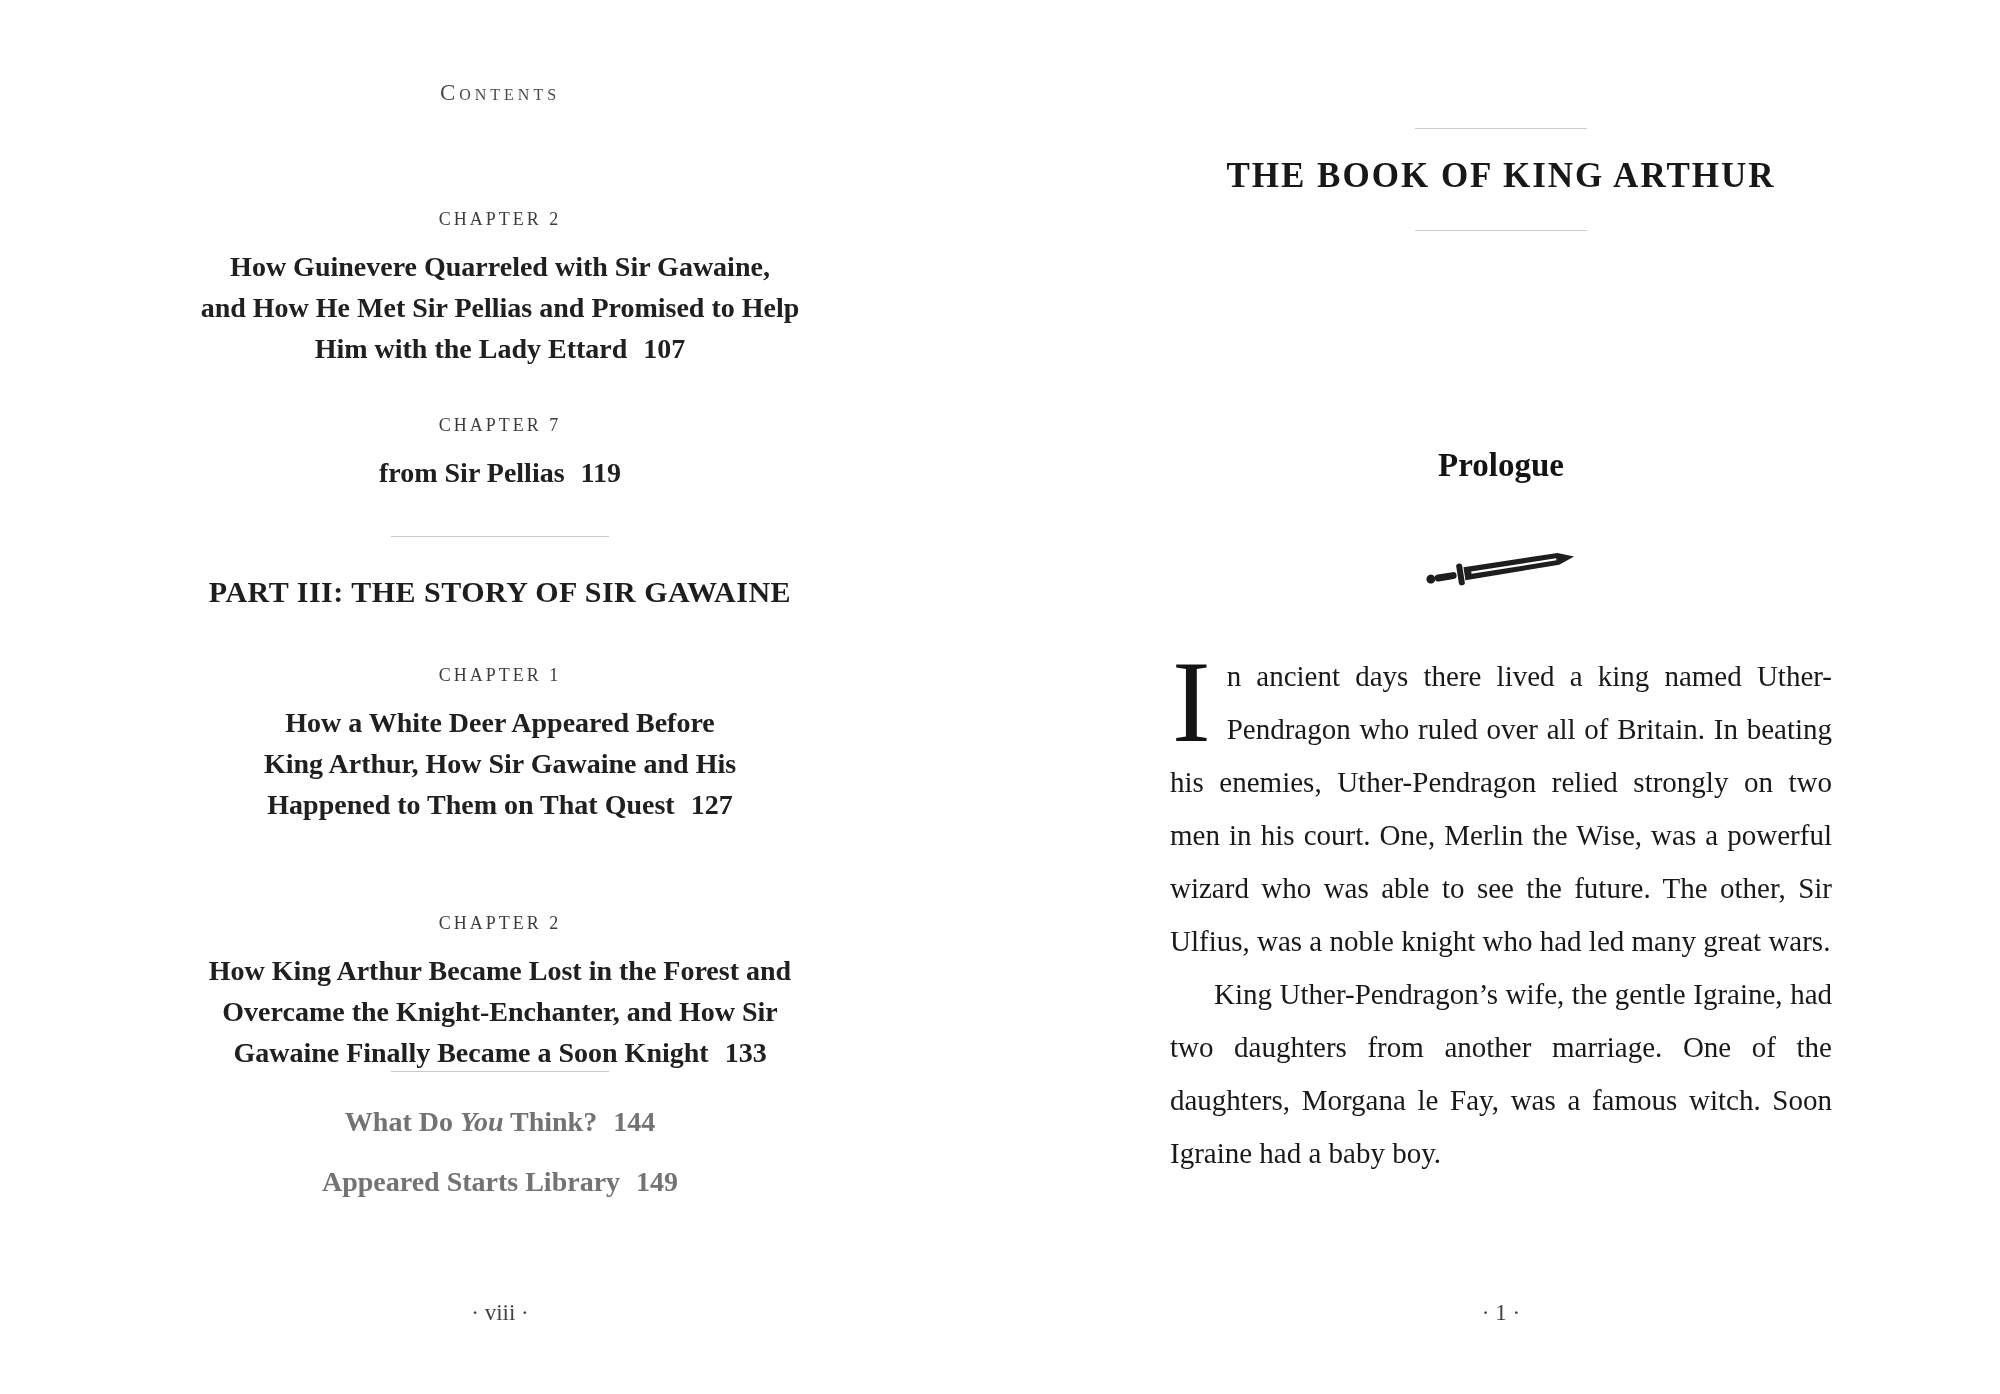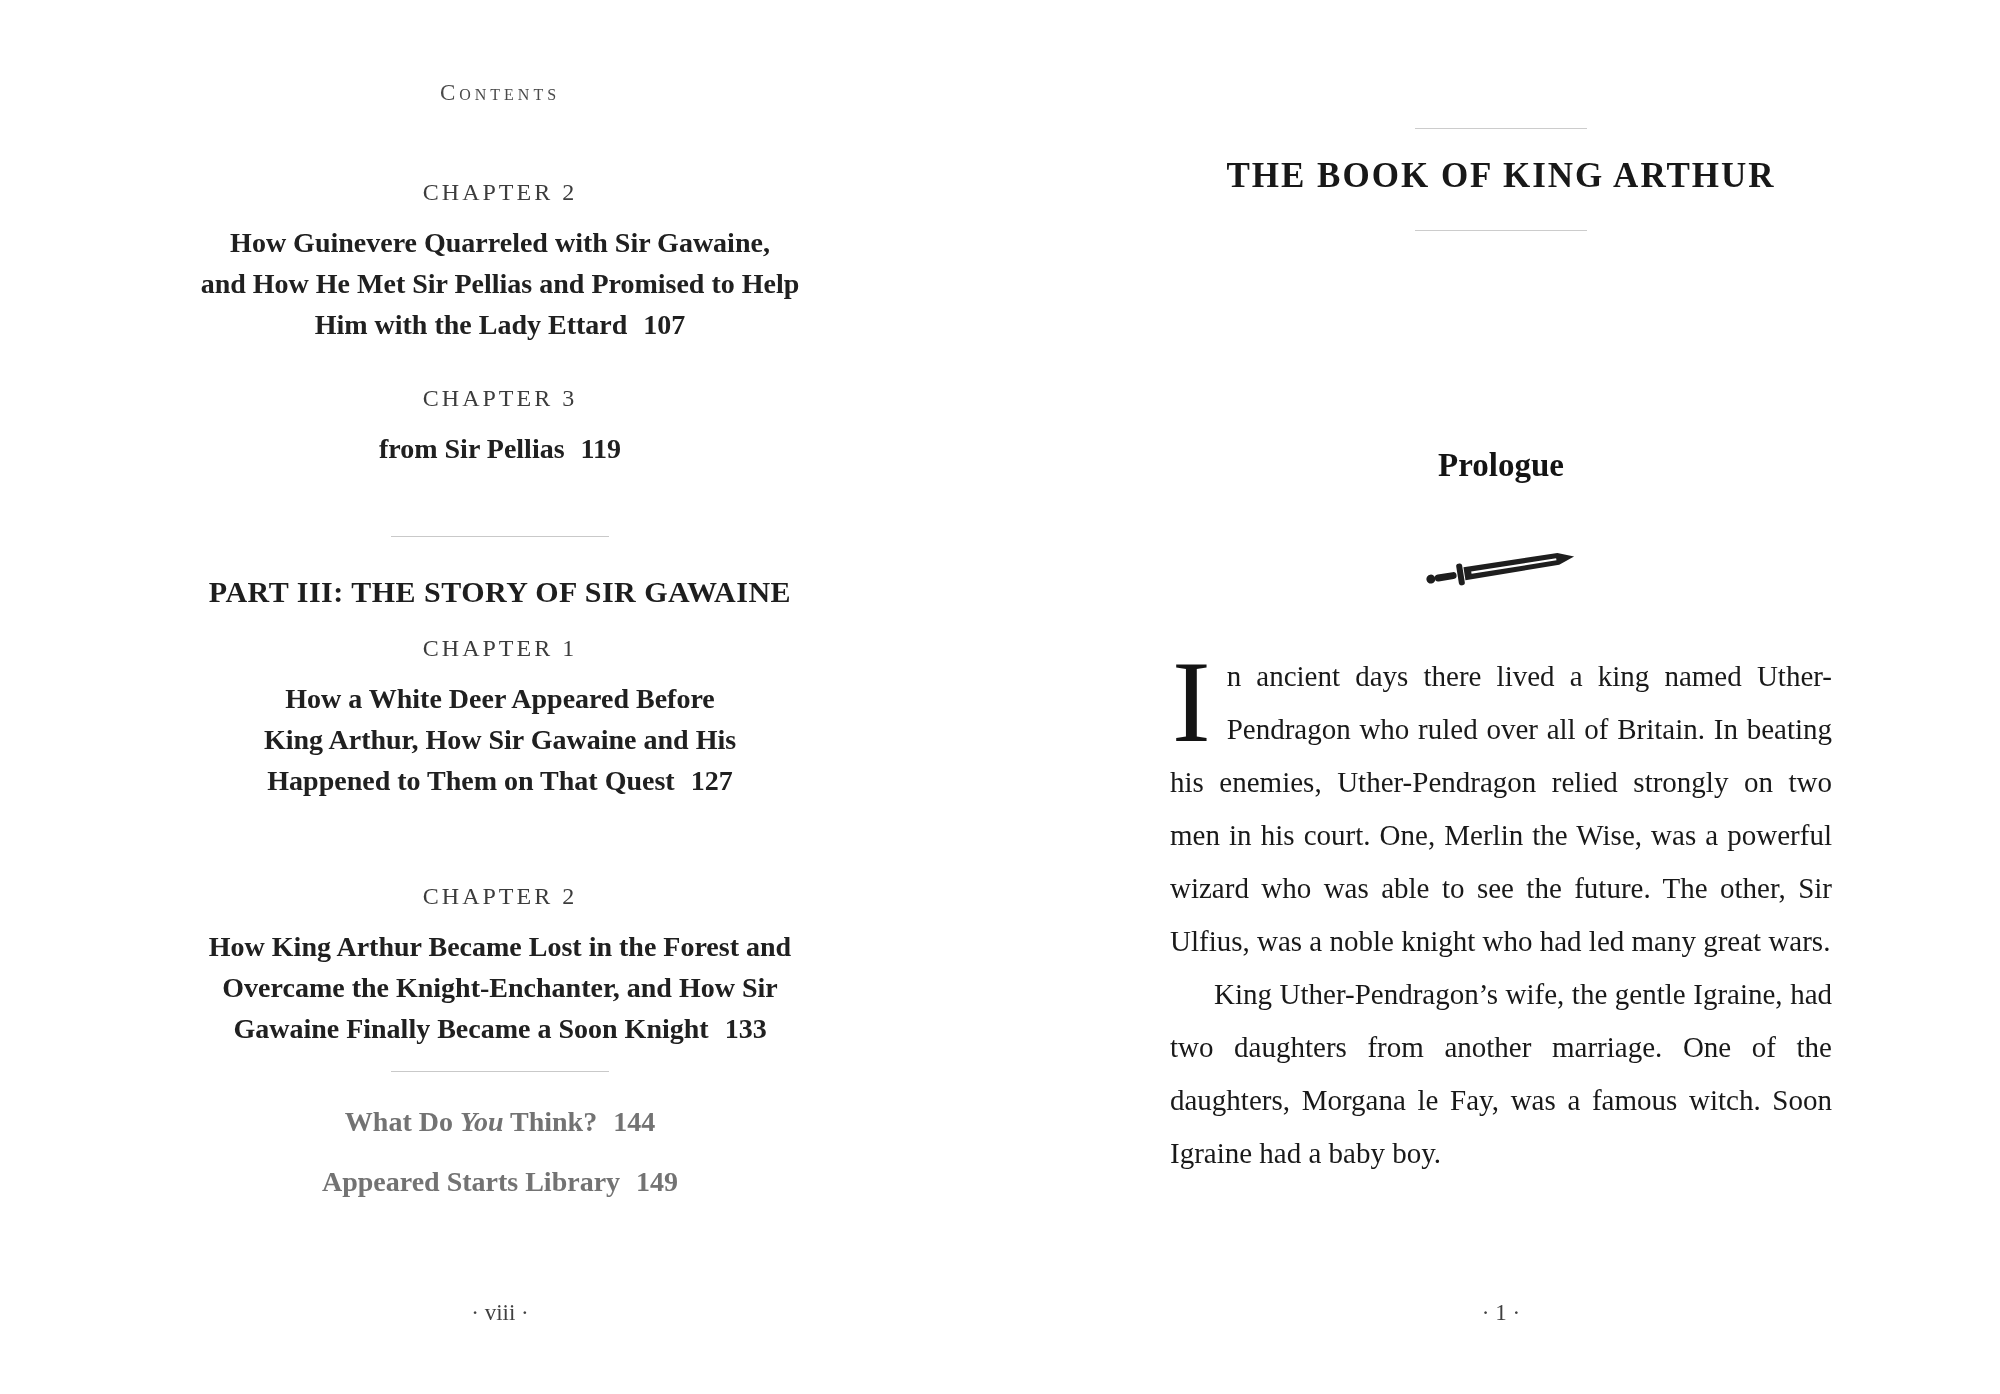--- a/index.html
+++ b/index.html
@@ -4,21 +4,21 @@
 <style>
   html,body{margin:0;padding:0;}
   body{
     width:2000px;height:1394px;background:#ffffff;position:relative;overflow:hidden;
     font-family:"Liberation Serif","DejaVu Serif",serif;color:#1c1c1c;
   }
   .abs{position:absolute;}
   .left-col{left:140px;width:720px;text-align:center;}
   .contents-header{top:80px;font-variant:small-caps;font-size:23px;letter-spacing:4px;color:#4a4a4a;}
   .toc-section{left:140px;width:720px;text-align:center;}
-  .chap-label{font-size:24px;letter-spacing:3px;color:#3c3c3c;margin-bottom:16px;}
+  .chap-label{font-size:18px;letter-spacing:3px;color:#3c3c3c;margin-bottom:16px;margin-top:30px;}
   .toc-lines{font-size:28px;font-weight:bold;line-height:41px;color:#202020;}
   .pn{margin-left:16px;}
   .divider{height:1px;background:#c9c9c9;width:218px;left:391px;}
   .part-heading{top:575px;font-size:30px;font-weight:bold;letter-spacing:0.5px;color:#1e1e1e;}
   .back-item{left:140px;width:720px;text-align:center;font-size:28px;font-weight:bold;color:#737373;}
   .folio{font-size:23px;color:#404040;top:1300px;}
   .rule{height:1px;background:#cccccc;width:172px;left:1415px;}
   .right-col{left:1170px;width:662px;text-align:center;}
   .book-title{top:156px;font-size:35px;font-weight:bold;letter-spacing:2px;color:#181818;text-align:center;}
   .prologue-heading{top:447px;font-size:33px;font-weight:bold;color:#141414;}
@@ -38,21 +38,21 @@
 <div class="abs toc-section" style="top:179px">
   <div class="chap-label">CHAPTER 2</div>
   <div class="toc-lines">
     <div>How Guinevere Quarreled with Sir Gawaine,</div>
     <div>and How He Met Sir Pellias and Promised to Help</div>
     <div><span>Him with the Lady Ettard</span><span class="pn">107</span></div>
   </div>
 </div>
 
 <div class="abs toc-section" style="top:385px">
-  <div class="chap-label">CHAPTER 3</div>
+  <div class="chap-label">CHAPTER 7</div>
   <div class="toc-lines">
     <div><span>from Sir Pellias</span><span class="pn">119</span></div>
   </div>
 </div>
 
 <div class="abs divider" style="top:536px"></div>
 
 <div class="abs left-col part-heading">PART III: THE STORY OF SIR GAWAINE</div>
 
 <div class="abs toc-section" style="top:635px">

